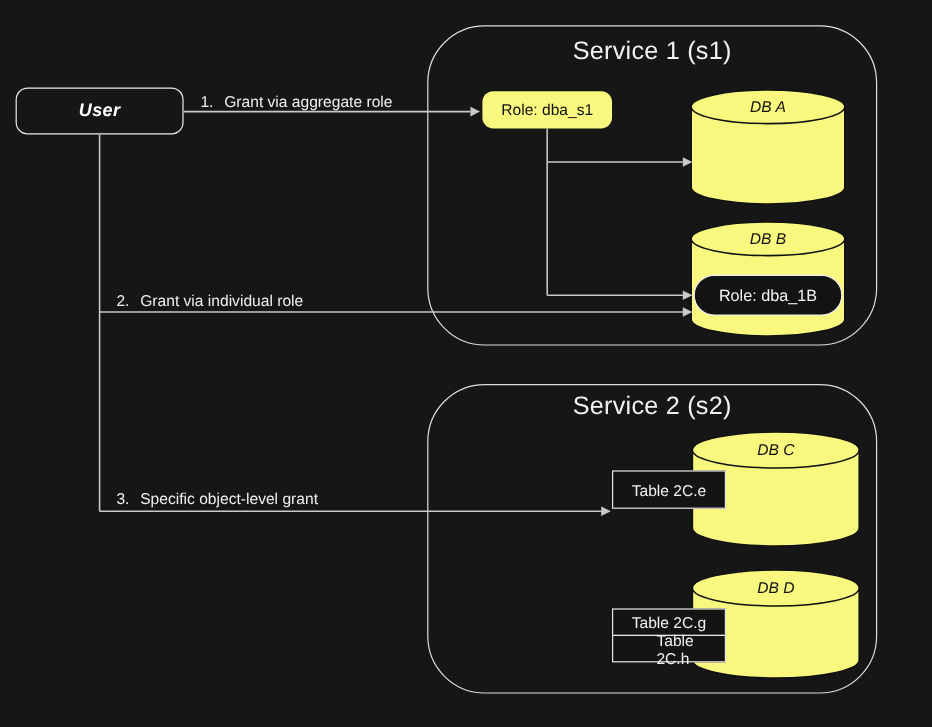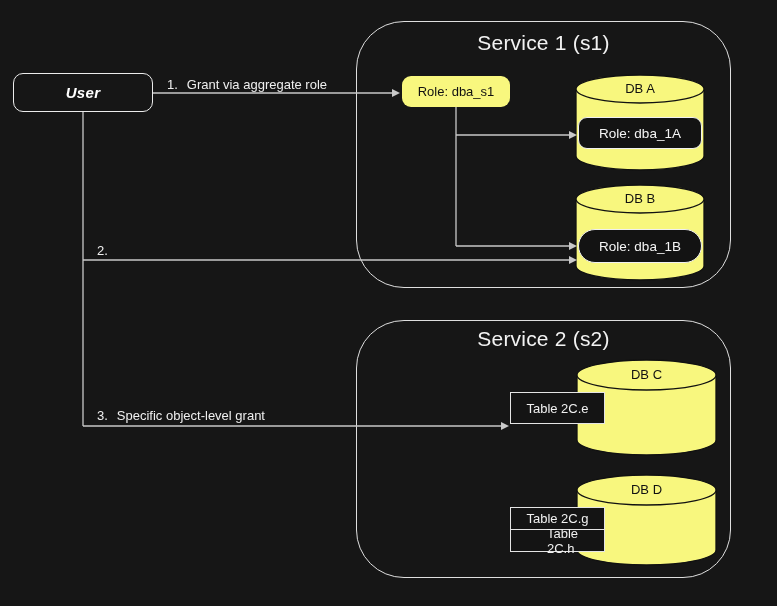--- a/index.html
+++ b/index.html
@@ -58,21 +58,21 @@
     position:absolute;z-index:3;width:95px;height:23px;box-sizing:border-box;
     background:var(--dark_node_fill);border:1px solid #E4E4E4;
     display:flex;align-items:center;justify-content:center;
     color:#F0F0F0;font-size:13px;
   }
   #t-e{left:510px;top:392px;height:32px;}
   #t-f{left:510px;top:413px;}
   #t-g{left:510px;top:507px;}
   #t-h{left:510px;top:529px;padding-left:36px;}
   
-  .db-name{position:absolute;z-index:3;color:var(--text_dark);font-size:13px;text-align:center;}
+  .db-name{position:absolute;z-index:3;color:var(--text_dark);font-size:13px;text-align:center;font-style:italic;}
   #dbname-a{left:576px;top:81px;width:128px;}
   #dbname-b{left:576px;top:191px;width:128px;}
   #dbname-c{left:577px;top:367px;width:139px;}
   #dbname-d{left:577px;top:482px;width:139px;}
 </style>
 </head>
 <body>
 
 <div class="canvas">
 
@@ -122,38 +122,36 @@
 
   <div class="svc-title" id="svc1-title">Service 1 (s1)</div>
   <div class="svc-title" id="svc2-title">Service 2 (s2)</div>
 
   <div class="grant-label" id="grant1">
     <span>1.</span>
     <span>Grant via aggregate role</span>
   </div>
   <div class="grant-label" id="grant2">
     <span>2.</span>
+    <span>Grant via individual role</span>
   </div>
   <div class="grant-label" id="grant3">
     <span>3.</span>
     <span>Specific object-level grant</span>
   </div>
 
   <div class="role-yellow">
     <span>Role: dba_s1</span>
   </div>
 
   <div class="db-name" id="dbname-a">DB A</div>
   <div class="db-name" id="dbname-b">DB B</div>
   <div class="db-name" id="dbname-c">DB C</div>
   <div class="db-name" id="dbname-d">DB D</div>
 
-  <div class="role-dark" id="role-1a">
-    <span>Role: dba_1A</span>
-  </div>
   <div class="role-dark" id="role-1b">
     <span>Role: dba_1B</span>
   </div>
 
   <div class="table-box" id="t-e">
     <span>Table 2C.e</span>
   </div>
   <div class="table-box" id="t-g">
     <span>Table 2C.g</span>
   </div>

